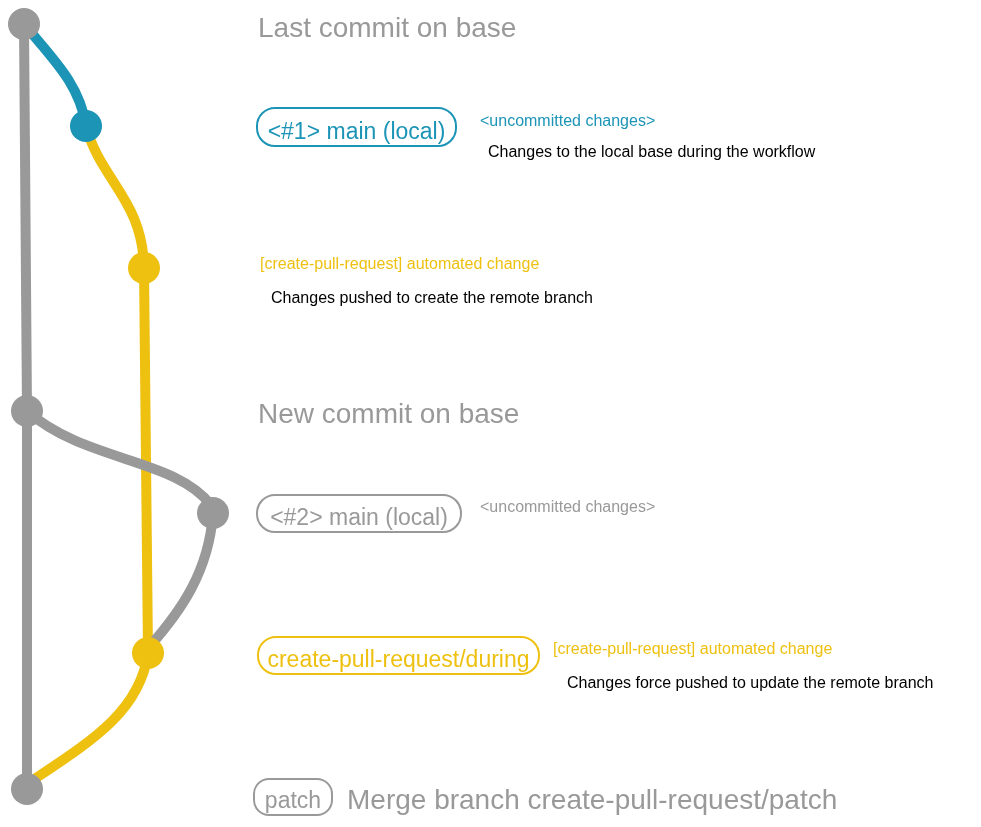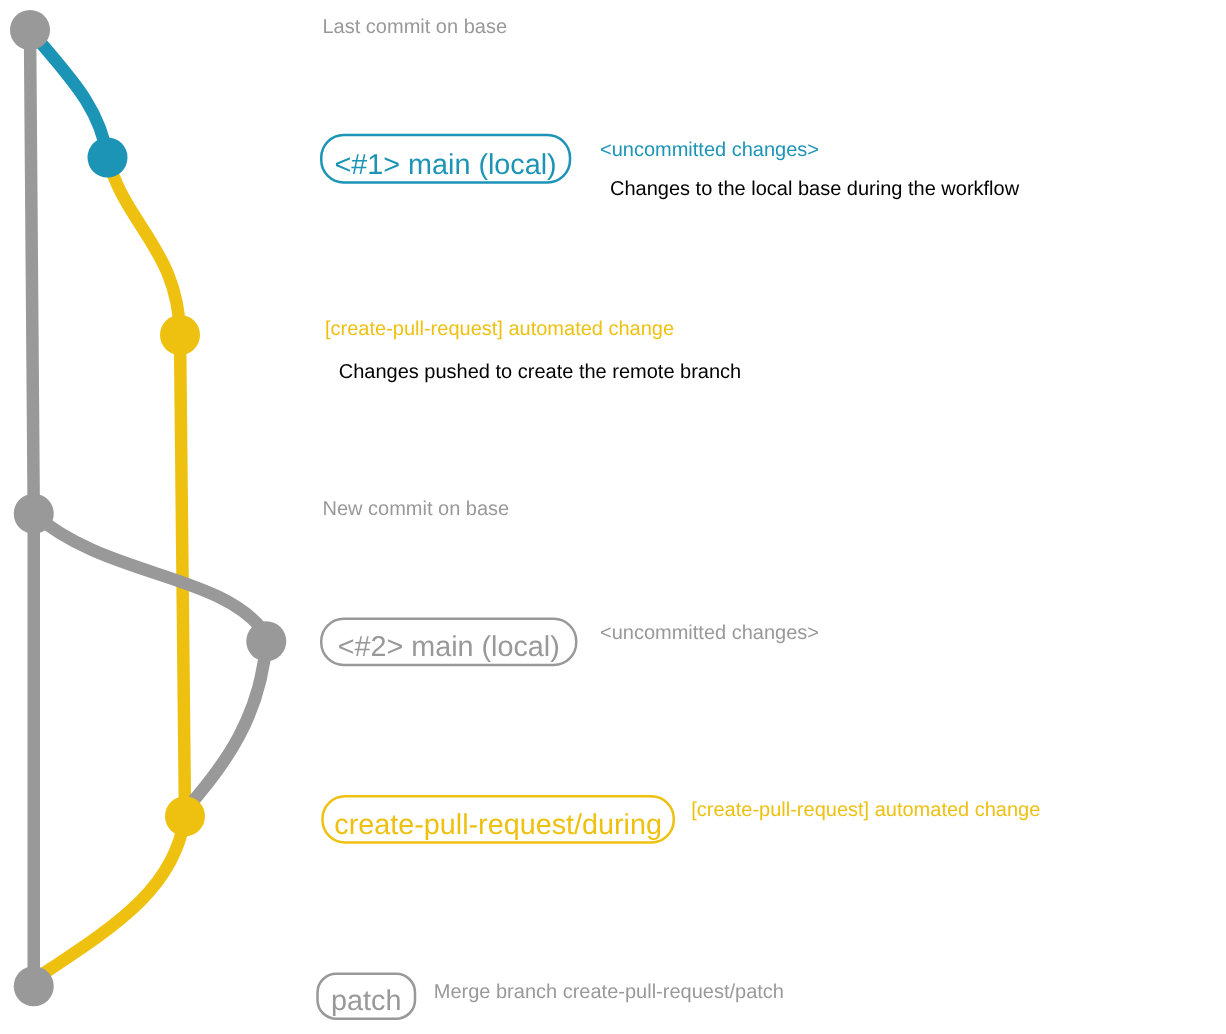--- a/index.html
+++ b/index.html
@@ -12,21 +12,21 @@
   .canvas{
     position:relative;
     width:981px;height:827px;
     background:#ffffff;
     overflow:hidden;
     font-family:"Liberation Sans",sans-serif;
   }
   .graph-svg{position:absolute;left:0;top:0;}
   .note{
     position:absolute;
-    font-size:16px;
+    font-size:28px;
     line-height:1.1;
     color:var(--base-gray);
     white-space:nowrap;
   }
   .status{
     position:absolute;
     font-size:16px;
     line-height:1.1;
     white-space:nowrap;
   }
@@ -106,19 +106,20 @@
 
   <div class="badge gray" style="left:256px;top:494px;width:206px;height:39px;">
     <span>&lt;#2&gt; main (local)</span>
   </div>
   <div class="status gray" style="left:480px;top:498px;">&lt;uncommitted changes&gt;</div>
 
   <div class="badge yellow" style="left:257px;top:636px;width:283px;height:39px;">
     <span>create-pull-request/during</span>
   </div>
   <div class="status yellow" style="left:553px;top:640px;">[create-pull-request] automated change</div>
+  <div class="desc" style="left:567px;top:674px;">Changes force pushed to update the remote branch</div>
 
   <div class="badge gray" style="left:253px;top:778px;width:80px;height:38px;border-radius:16px;">
     <span>patch</span>
   </div>
   <div class="note" style="left:347px;top:785px;">Merge branch create-pull-request/patch</div>
 
 </div>
 
 </body></html>

